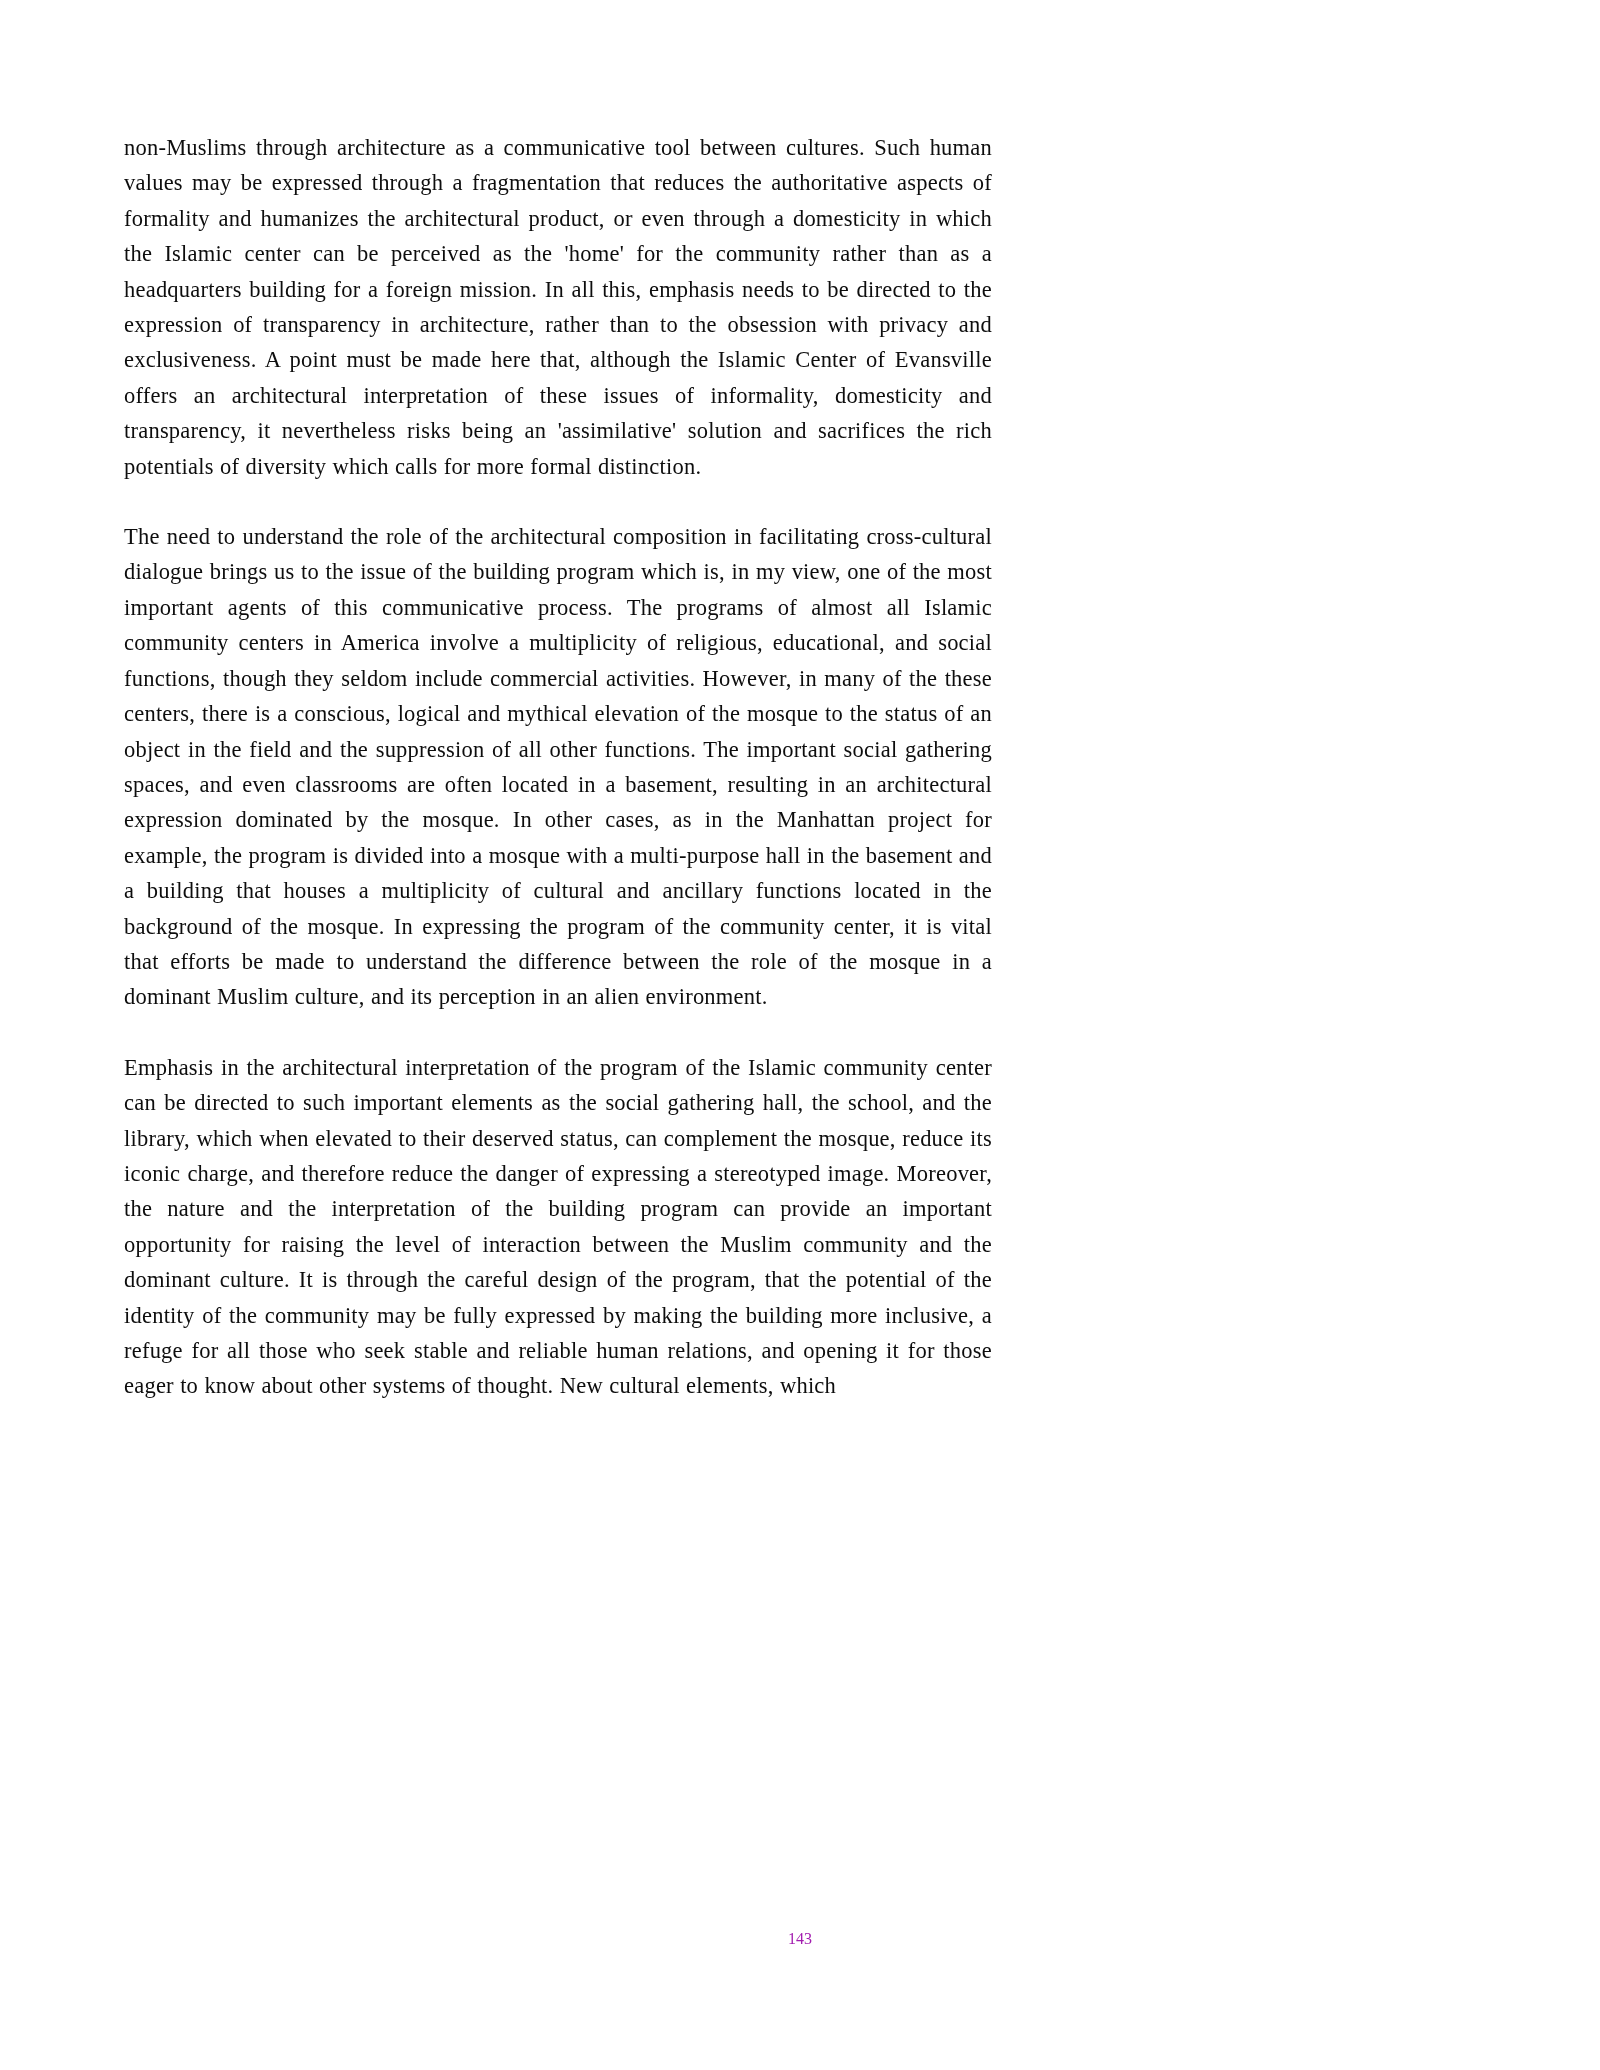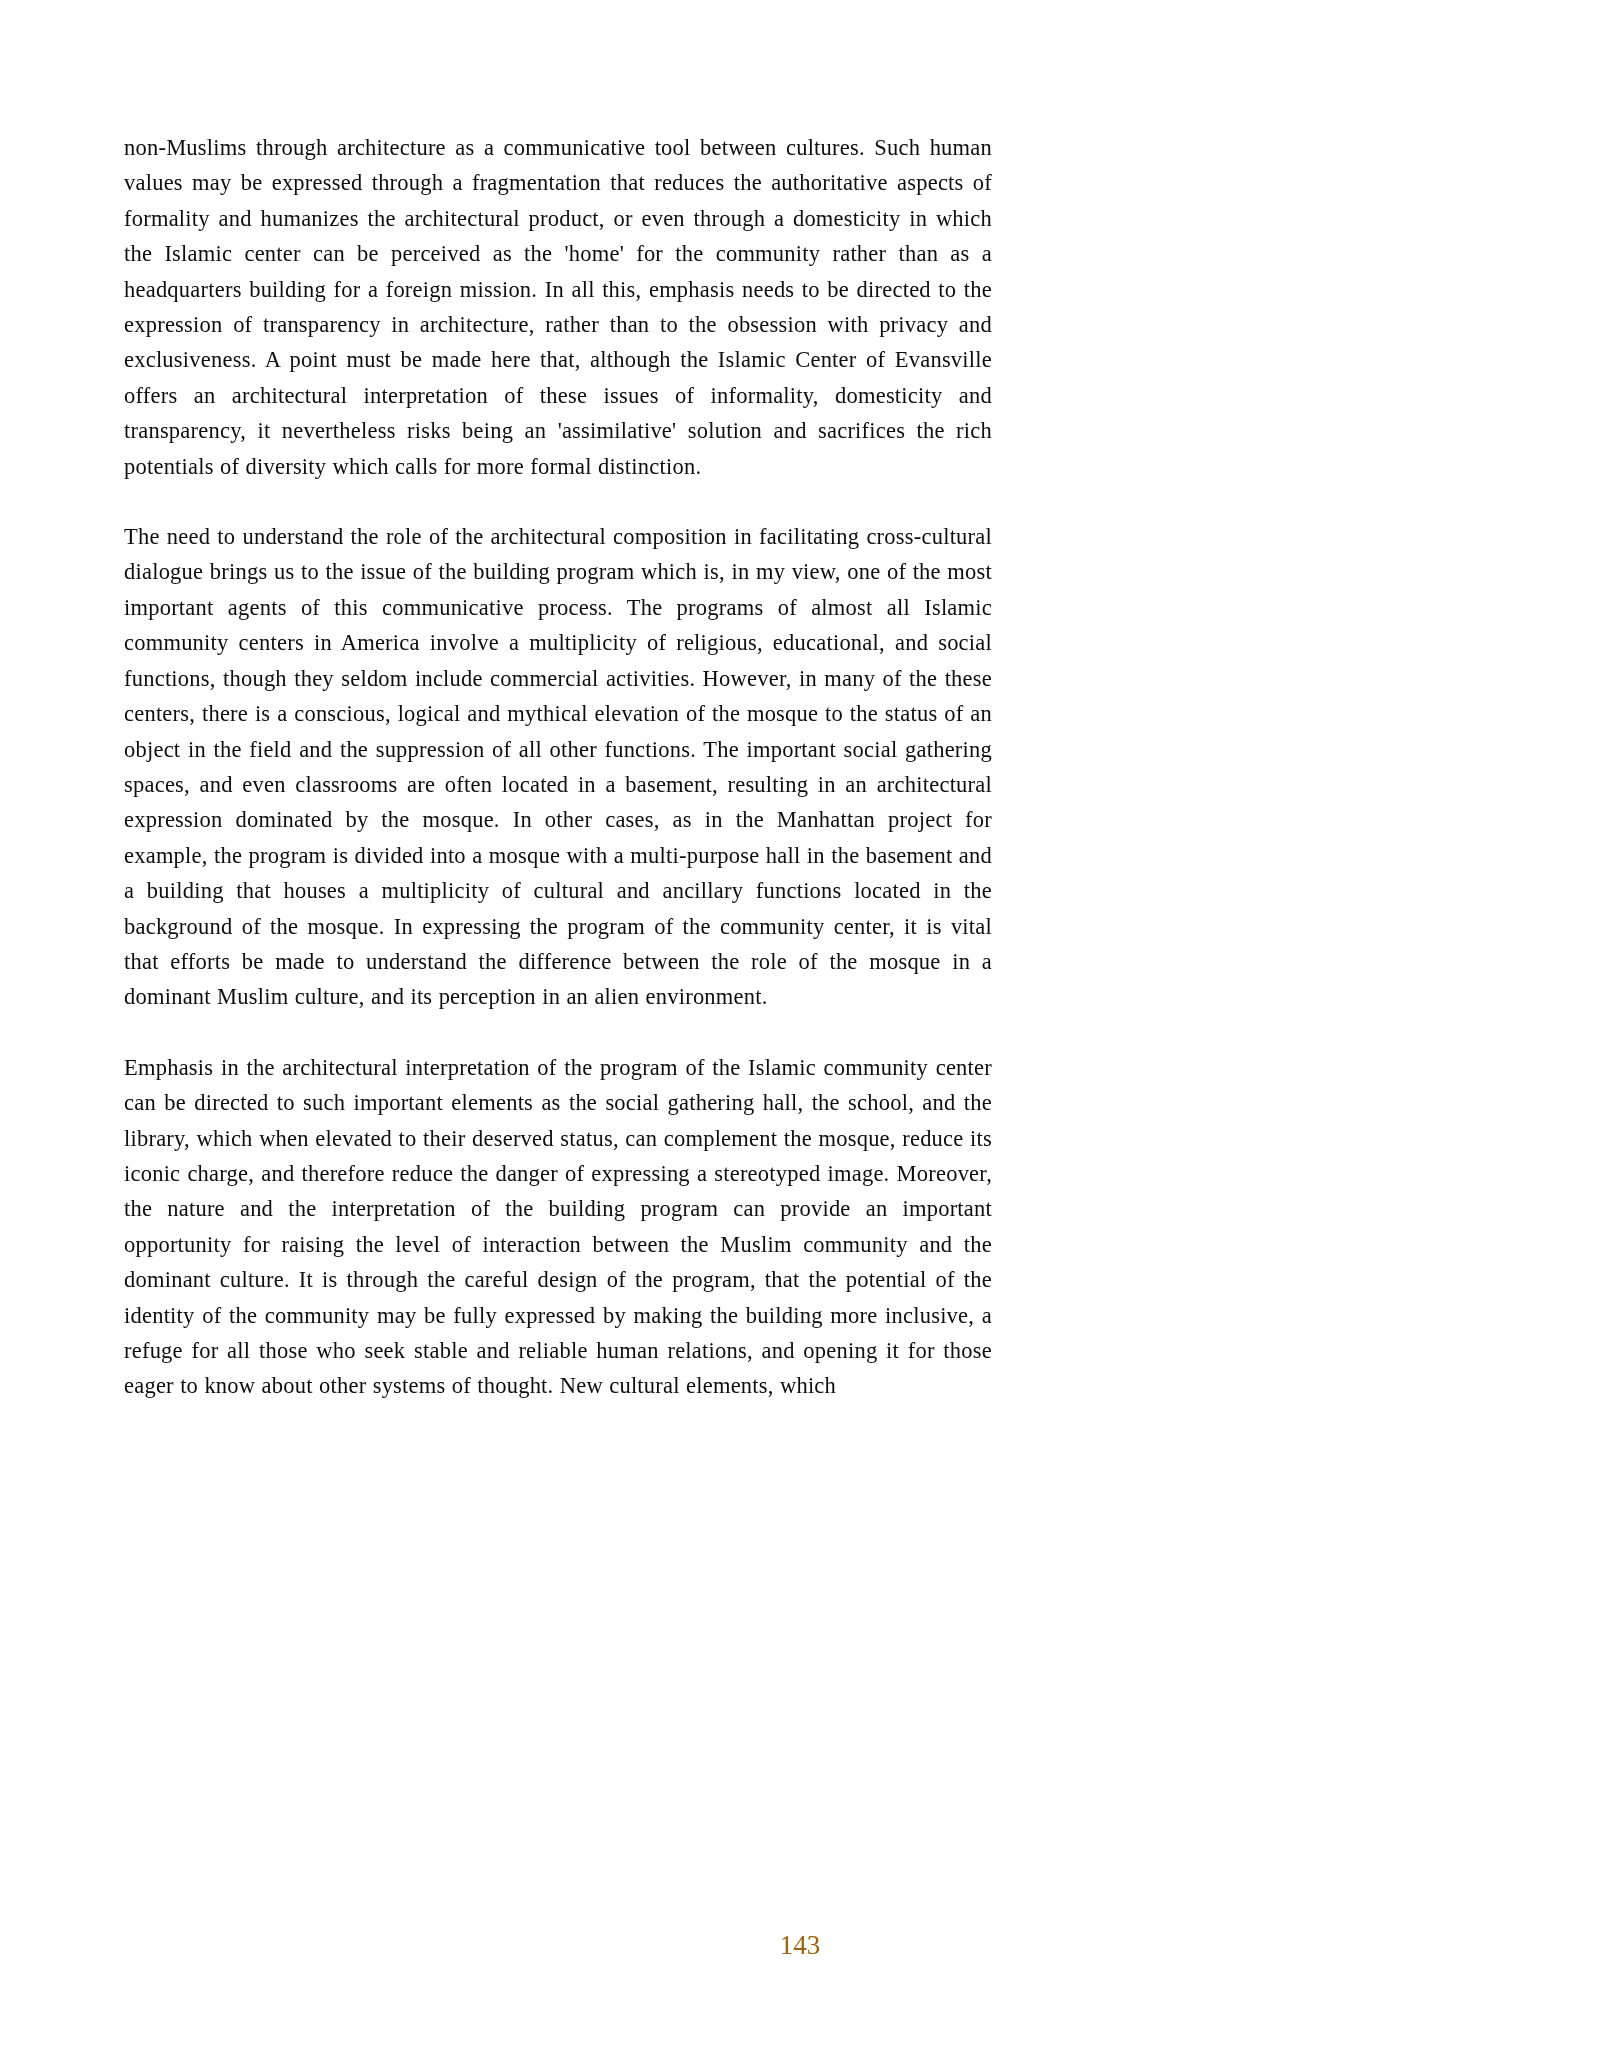--- a/index.html
+++ b/index.html
@@ -35,23 +35,23 @@
   }
   .para:last-child {
     margin-bottom: 8px;
   }
   .page-number {
     position: absolute;
     left: 0;
     right: 0;
     top: 1930px;
     text-align: center;
-    font-size: 27px;
+    font-size: 16px;
     font-family: "Liberation Serif", "DejaVu Serif", serif;
-    color: #a16207;
+    color: #a21caf;
   }
 </style>
 </head>
 <body>
 
 <div class="page">
   <div class="content">
     <p class="para">non-Muslims through architecture as a communicative tool between cultures. Such human values may be expressed through a fragmentation that reduces the authoritative aspects of formality and humanizes the architectural product, or even through a domesticity in which the Islamic center can be perceived as the 'home' for the community rather than as a headquarters building for a foreign mission. In all this, emphasis needs to be directed to the expression of transparency in architecture, rather than to the obsession with privacy and exclusiveness. A point must be made here that, although the Islamic Center of Evansville offers an architectural interpretation of these issues of informality, domesticity and transparency, it nevertheless risks being an 'assimilative' solution and sacrifices the rich potentials of diversity which calls for more formal distinction.</p>
     <p class="para">The need to understand the role of the architectural composition in facilitating cross-cultural dialogue brings us to the issue of the building program which is, in my view, one of the most important agents of this communicative process. The programs of almost all Islamic community centers in America involve a multiplicity of religious, educational, and social functions, though they seldom include commercial activities. However, in many of the these centers, there is a conscious, logical and mythical elevation of the mosque to the status of an object in the field and the suppression of all other functions. The important social gathering spaces, and even classrooms are often located in a basement, resulting in an architectural expression dominated by the mosque. In other cases, as in the Manhattan project for example, the program is divided into a mosque with a multi-purpose hall in the basement and a building that houses a multiplicity of cultural and ancillary functions located in the background of the mosque. In expressing the program of the community center, it is vital that efforts be made to understand the difference between the role of the mosque in a dominant Muslim culture, and its perception in an alien environment.</p>
     <p class="para">Emphasis in the architectural interpretation of the program of the Islamic community center can be directed to such important elements as the social gathering hall, the school, and the library, which when elevated to their deserved status, can complement the mosque, reduce its iconic charge, and therefore reduce the danger of expressing a stereotyped image. Moreover, the nature and the interpretation of the building program can provide an important opportunity for raising the level of interaction between the Muslim community and the dominant culture. It is through the careful design of the program, that the potential of the identity of the community may be fully expressed by making the building more inclusive, a refuge for all those who seek stable and reliable human relations, and opening it for those eager to know about other systems of thought. New cultural elements, which</p>

